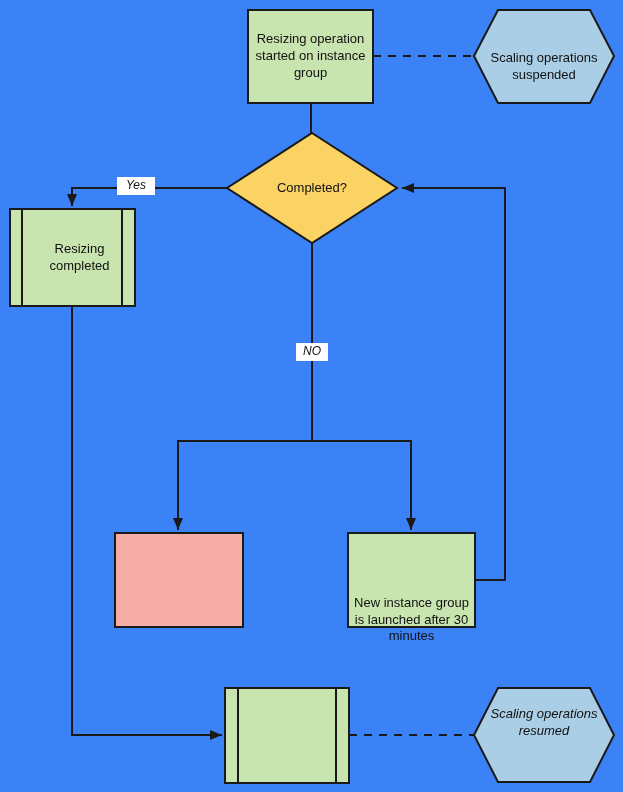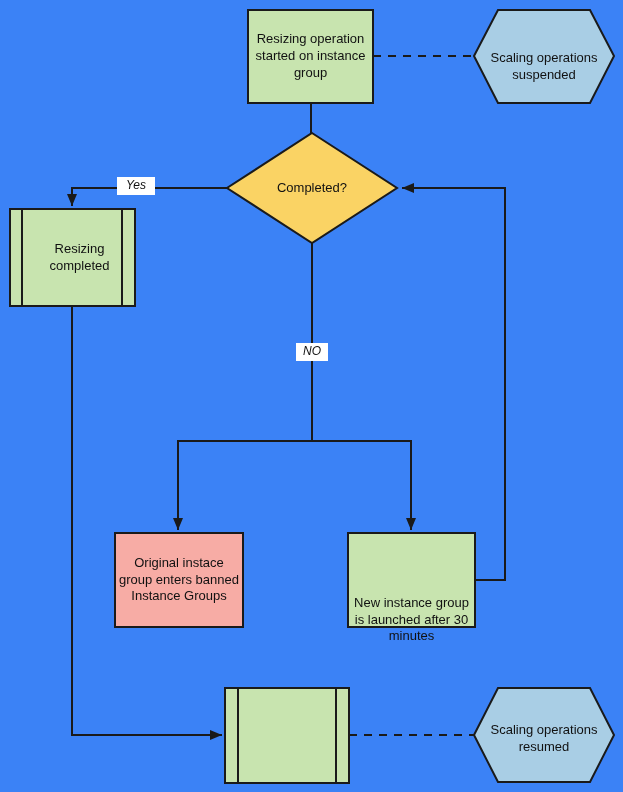--- a/index.html
+++ b/index.html
@@ -72,24 +72,23 @@
   </svg>
 
   <div class="label" style="left:251px;top:12px;width:119px;height:89px;">Resizing operation started on instance group</div>
 
   <div class="label" style="left:482px;top:13px;width:124px;height:107px;">Scaling operations suspended</div>
 
   <div class="label" style="left:227px;top:133px;width:170px;height:110px;">Completed?</div>
 
   <div class="label" style="left:24px;top:211px;width:111px;height:93px;">Resizing completed</div>
 
-  <div class="label" style="left:117px;top:535px;width:124px;height:90px;">Original instace group enters banned Instance Groups</div>
 
   <div class="label" style="left:350px;top:535px;width:123px;height:90px;margin-top:40px;">New instance group is launched after 30 minutes</div>
 
 
-  <div class="label" style="left:482px;top:692px;width:124px;height:94px;">Scaling operations resumed</div>
+  <div class="label" style="left:482px;top:676px;width:124px;height:94px;font-style:italic;">Scaling operations resumed</div>
 
   <div class="label edge-label" style="left:117px;top:177px;width:38px;height:18px;">Yes</div>
 
   <div class="label edge-label" style="left:296px;top:343px;width:32px;height:18px;">NO</div>
 
 </div>
 
 </body></html>

